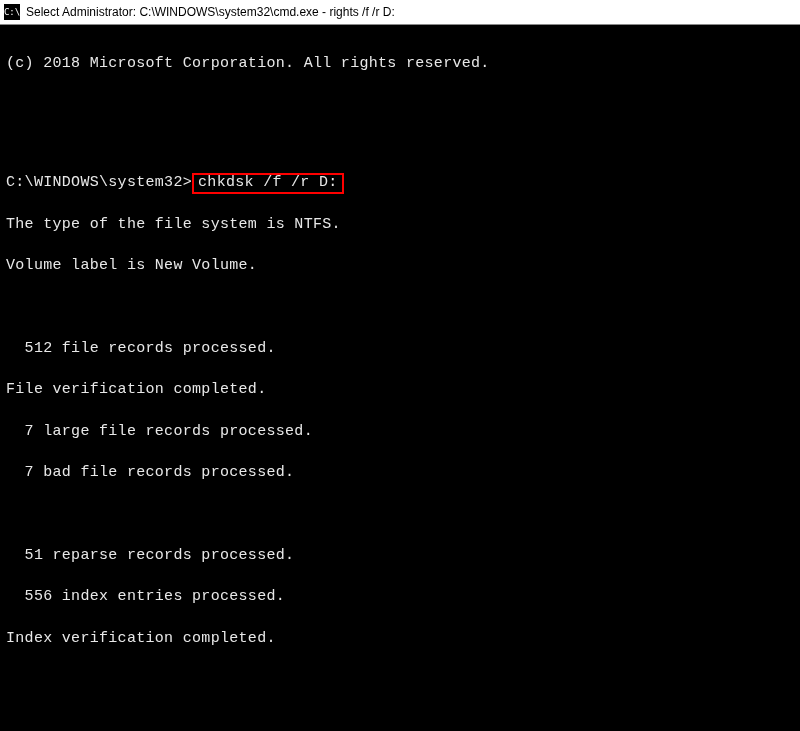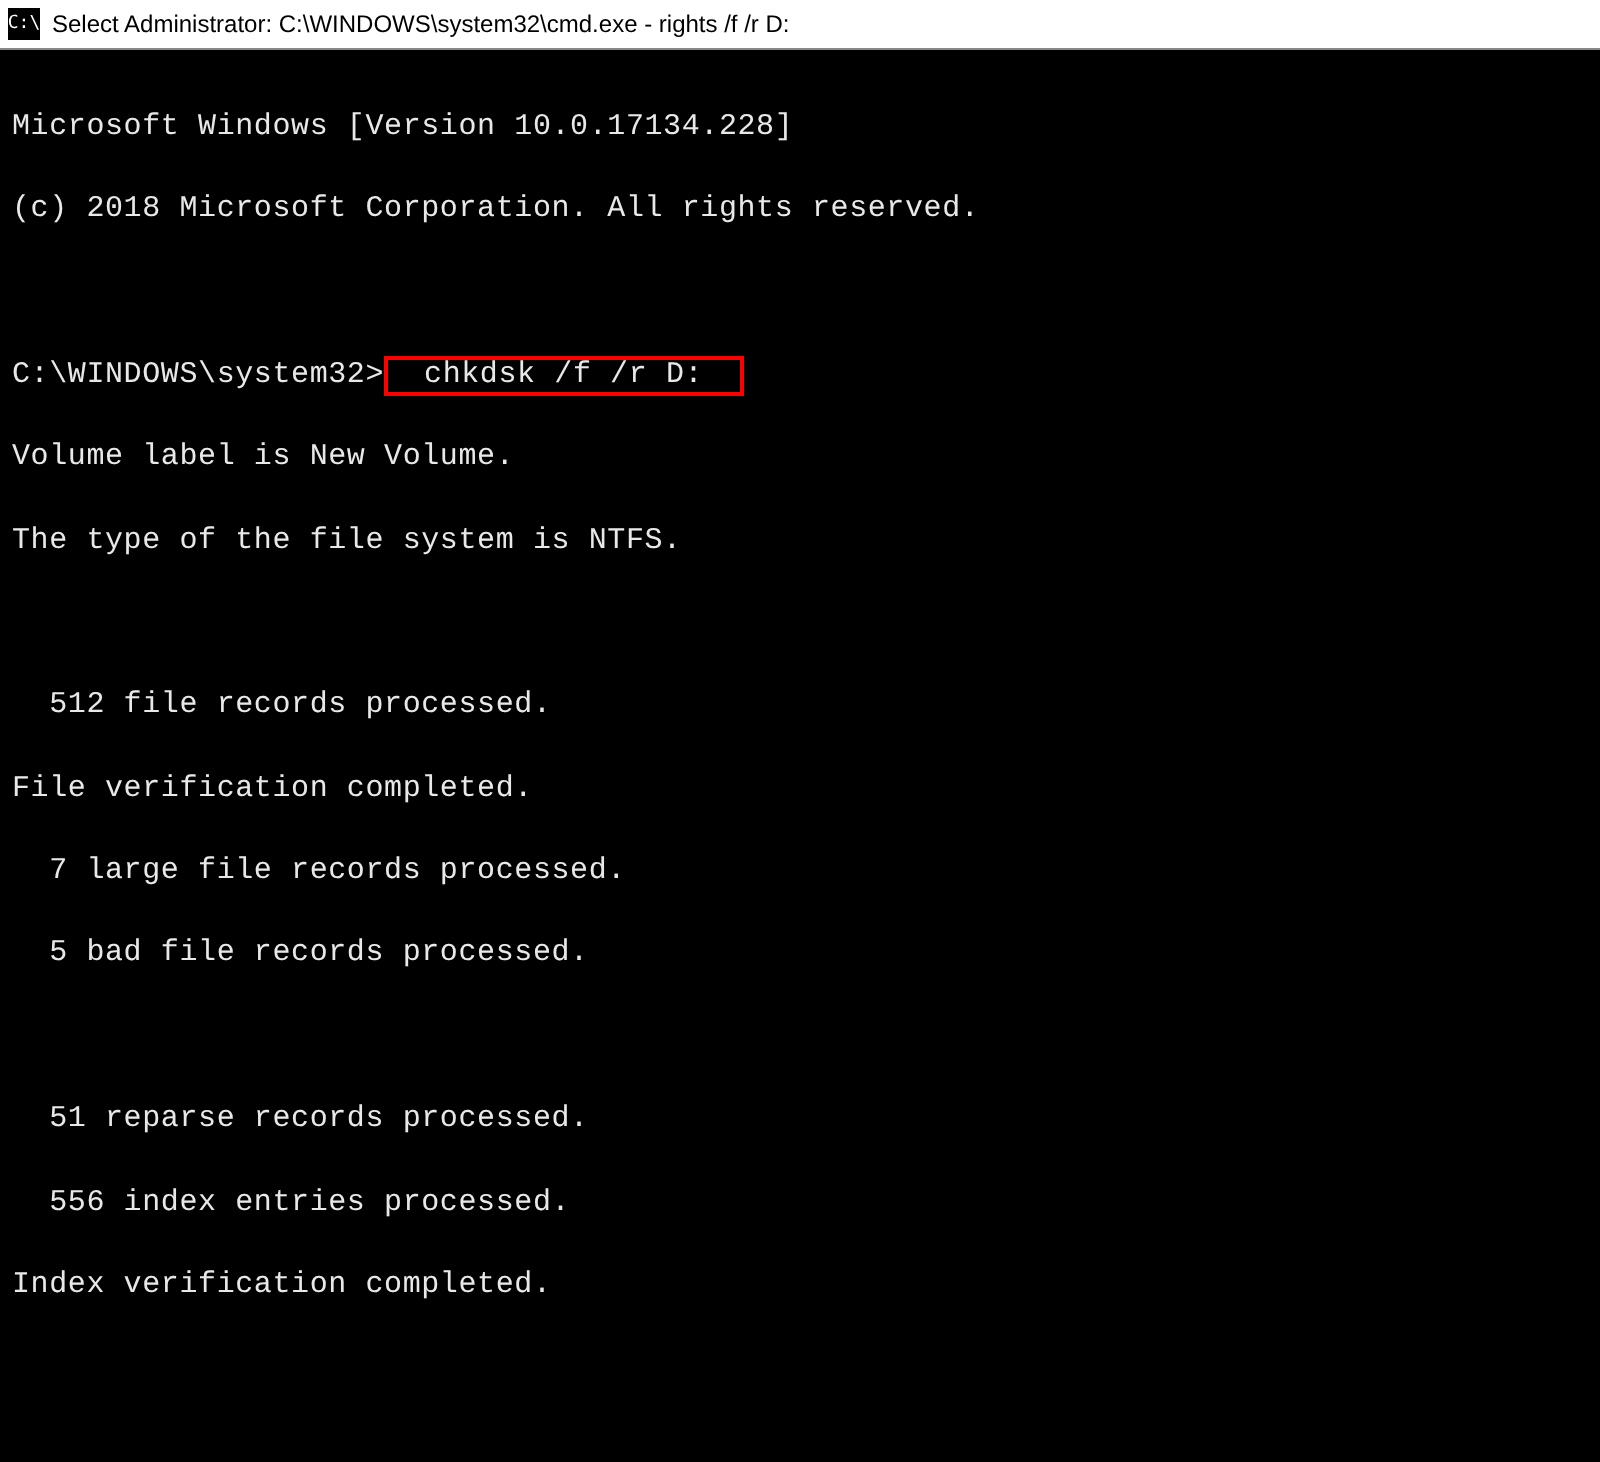--- a/index.html
+++ b/index.html
@@ -38,48 +38,48 @@
       background: #000;
       color: #e8e8e8;
       padding: 8px 6px;
       font-size: 15px;
       line-height: 1.38;
       white-space: pre;
       letter-spacing: 0.3px;
     }
     .highlight {
       border: 2px solid #ff0000;
-      padding: 0 18px;
+      padding: 0 4px;
       display: inline-block;
       line-height: 1.1;
+      margin-top: 37px;
     }
     .line {
       display: block;
     }
   </style>
 </head>
 <body>
 
 <div class="titlebar">
   <div class="titlebar-icon">C:\</div>
   <span>Select Administrator: C:\WINDOWS\system32\cmd.exe - rights /f /r D:</span>
 </div>
 
 <div class="terminal">
-<span class="line">Microsoft Windows [Version 10.0.17134.228]</span>
 <span class="line">(c) 2018 Microsoft Corporation. All rights reserved.</span>
 <span class="line"> </span>
 <span class="line"><span>C:\WINDOWS\system32&gt;</span><span class="highlight">chkdsk /f /r D:</span></span>
+<span class="line">The type of the file system is NTFS.</span>
 <span class="line">Volume label is New Volume.</span>
-<span class="line">The type of the file system is NTFS.</span>
 <span class="line"> </span>
 <span class="line">  512 file records processed.</span>
 <span class="line">File verification completed.</span>
 <span class="line">  7 large file records processed.</span>
-<span class="line">  5 bad file records processed.</span>
+<span class="line">  7 bad file records processed.</span>
 <span class="line"> </span>
 <span class="line">  51 reparse records processed.</span>
 <span class="line">  556 index entries processed.</span>
 <span class="line">Index verification completed.</span>
 
 
 
 
 
 

